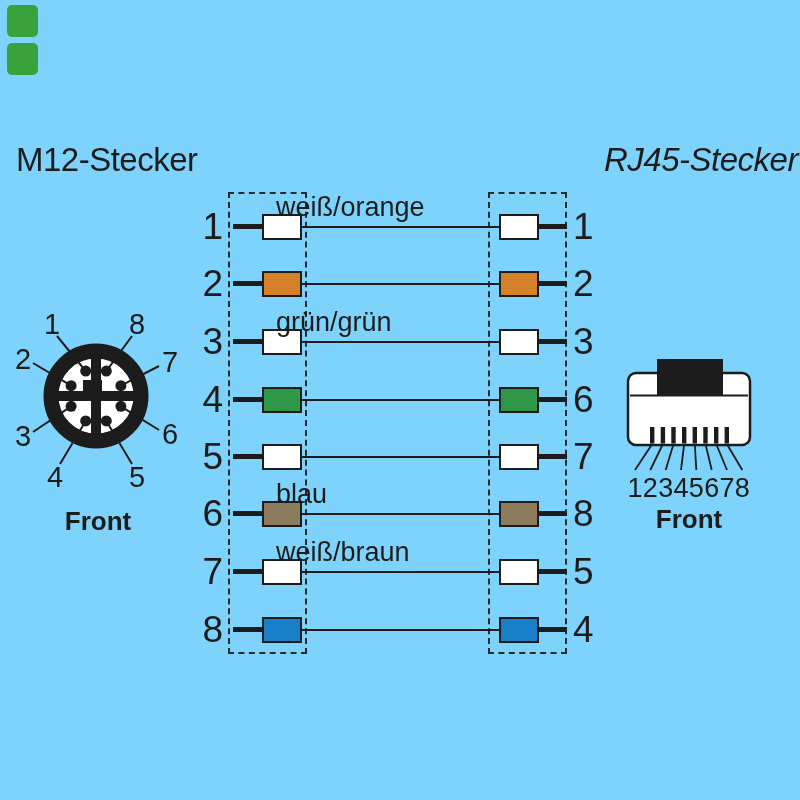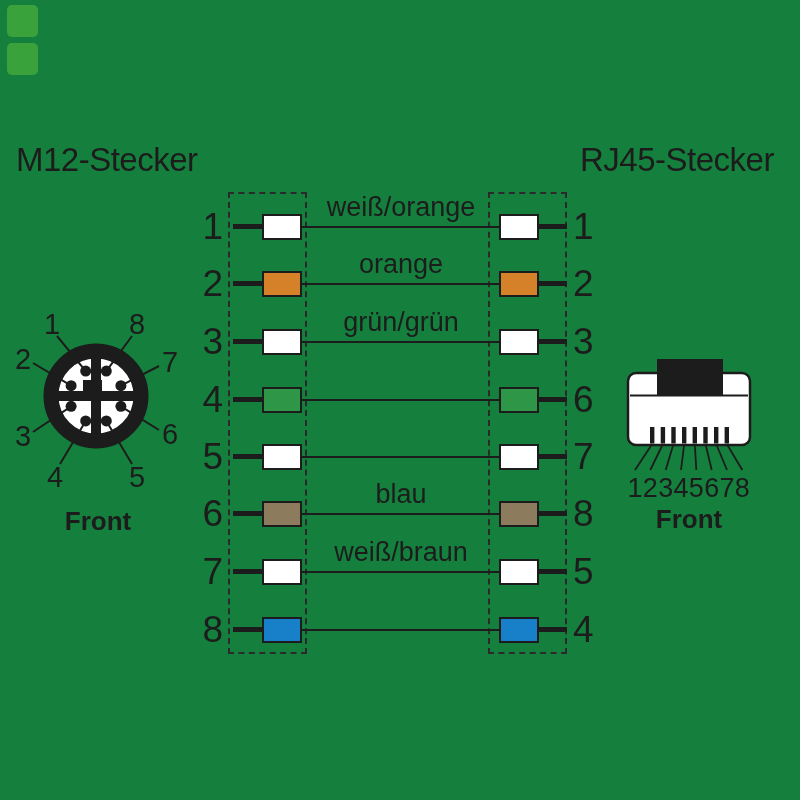--- a/index.html
+++ b/index.html
@@ -1,38 +1,38 @@
 <!DOCTYPE html>
 <html><head>
 <meta charset="utf-8">
 <style>
   html,body{margin:0;padding:0;background:#fff;}
-  .page{position:relative;width:800px;height:800px;background:#15803d;overflow:hidden;
+  .page{position:relative;width:800px;height:800px;background:#7dd3fc;overflow:hidden;
         font-family:"Liberation Sans","DejaVu Sans",sans-serif;color:#1c1c1c;}
   .brand-sq{position:absolute;left:7px;width:31px;height:32px;border-radius:5px;background:#3aa23a;}
   .sq1{top:5px;} .sq2{top:43px;}
   .hdr{position:absolute;top:141px;font-size:33px;letter-spacing:-0.5px;white-space:nowrap;}
   .hdr-left{left:16px;}
-  .hdr-right{left:580px;}
+  .hdr-right{left:604px;font-style:italic;}
   .dashed-col{position:absolute;top:192px;height:462px;width:79px;
               border:2px dashed #2a2a2a;box-sizing:border-box;background:transparent;}
   .dashed-left{left:228px;} .dashed-right{left:488px;}
   .row{position:absolute;left:195px;width:412px;height:58px;}
   .num{position:absolute;top:0;height:58px;line-height:58px;font-size:37px;}
   .num-l{left:0;width:28px;text-align:right;}
   .num-r{left:378px;width:40px;text-align:left;}
   .stub{position:absolute;top:26px;height:5px;background:#1c1c1c;}
   .stub-l{left:38px;width:29px;}
   .stub-r{left:344px;width:28px;}
   .wbox{position:absolute;top:16px;width:40px;height:26px;border:2px solid #1c1c1c;
         box-sizing:border-box;background:#fff;}
   .box-l{left:67px;} .box-r{left:304px;}
   .wire{position:absolute;left:107px;top:28px;width:197px;height:2px;background:#1c1c1c;}
   .wlabel{position:absolute;left:81px;top:-7px;width:250px;height:32px;line-height:32px;
-          text-align:center;font-size:27px;white-space:nowrap;}
+          text-align:left;font-size:27px;white-space:nowrap;}
   svg{position:absolute;}
   .m12{left:0;top:295px;width:200px;height:250px;}
   .rj45{left:600px;top:330px;width:200px;height:215px;}
   svg text{font-family:"Liberation Sans","DejaVu Sans",sans-serif;fill:#1c1c1c;}
   .pin-num{font-size:29px;text-anchor:middle;}
   .rj-num{font-size:27px;text-anchor:middle;}
   .front{font-size:26px;font-weight:bold;text-anchor:middle;}
 </style>
 </head>
 <body>
@@ -57,21 +57,20 @@
     <div class="wbox box-r" style="background-color: rgb(255, 255, 255);"></div>
     <div class="stub stub-r"></div>
     <div class="num num-r">1</div>
   </div>
 
   <div class="row" style="top:255px">
     <div class="num num-l">2</div>
     <div class="stub stub-l"></div>
     <div class="wbox box-l" style="background-color: rgb(212, 129, 42);"></div>
     <div class="wire"></div>
-    <div class="wlabel">orange</div>
     <div class="wbox box-r" style="background-color: rgb(212, 129, 42);"></div>
     <div class="stub stub-r"></div>
     <div class="num num-r">2</div>
   </div>
 
   <div class="row" style="top:313px">
     <div class="num num-l">3</div>
     <div class="stub stub-l"></div>
     <div class="wbox box-l" style="background-color: rgb(255, 255, 255);"></div>
     <div class="wire"></div>

